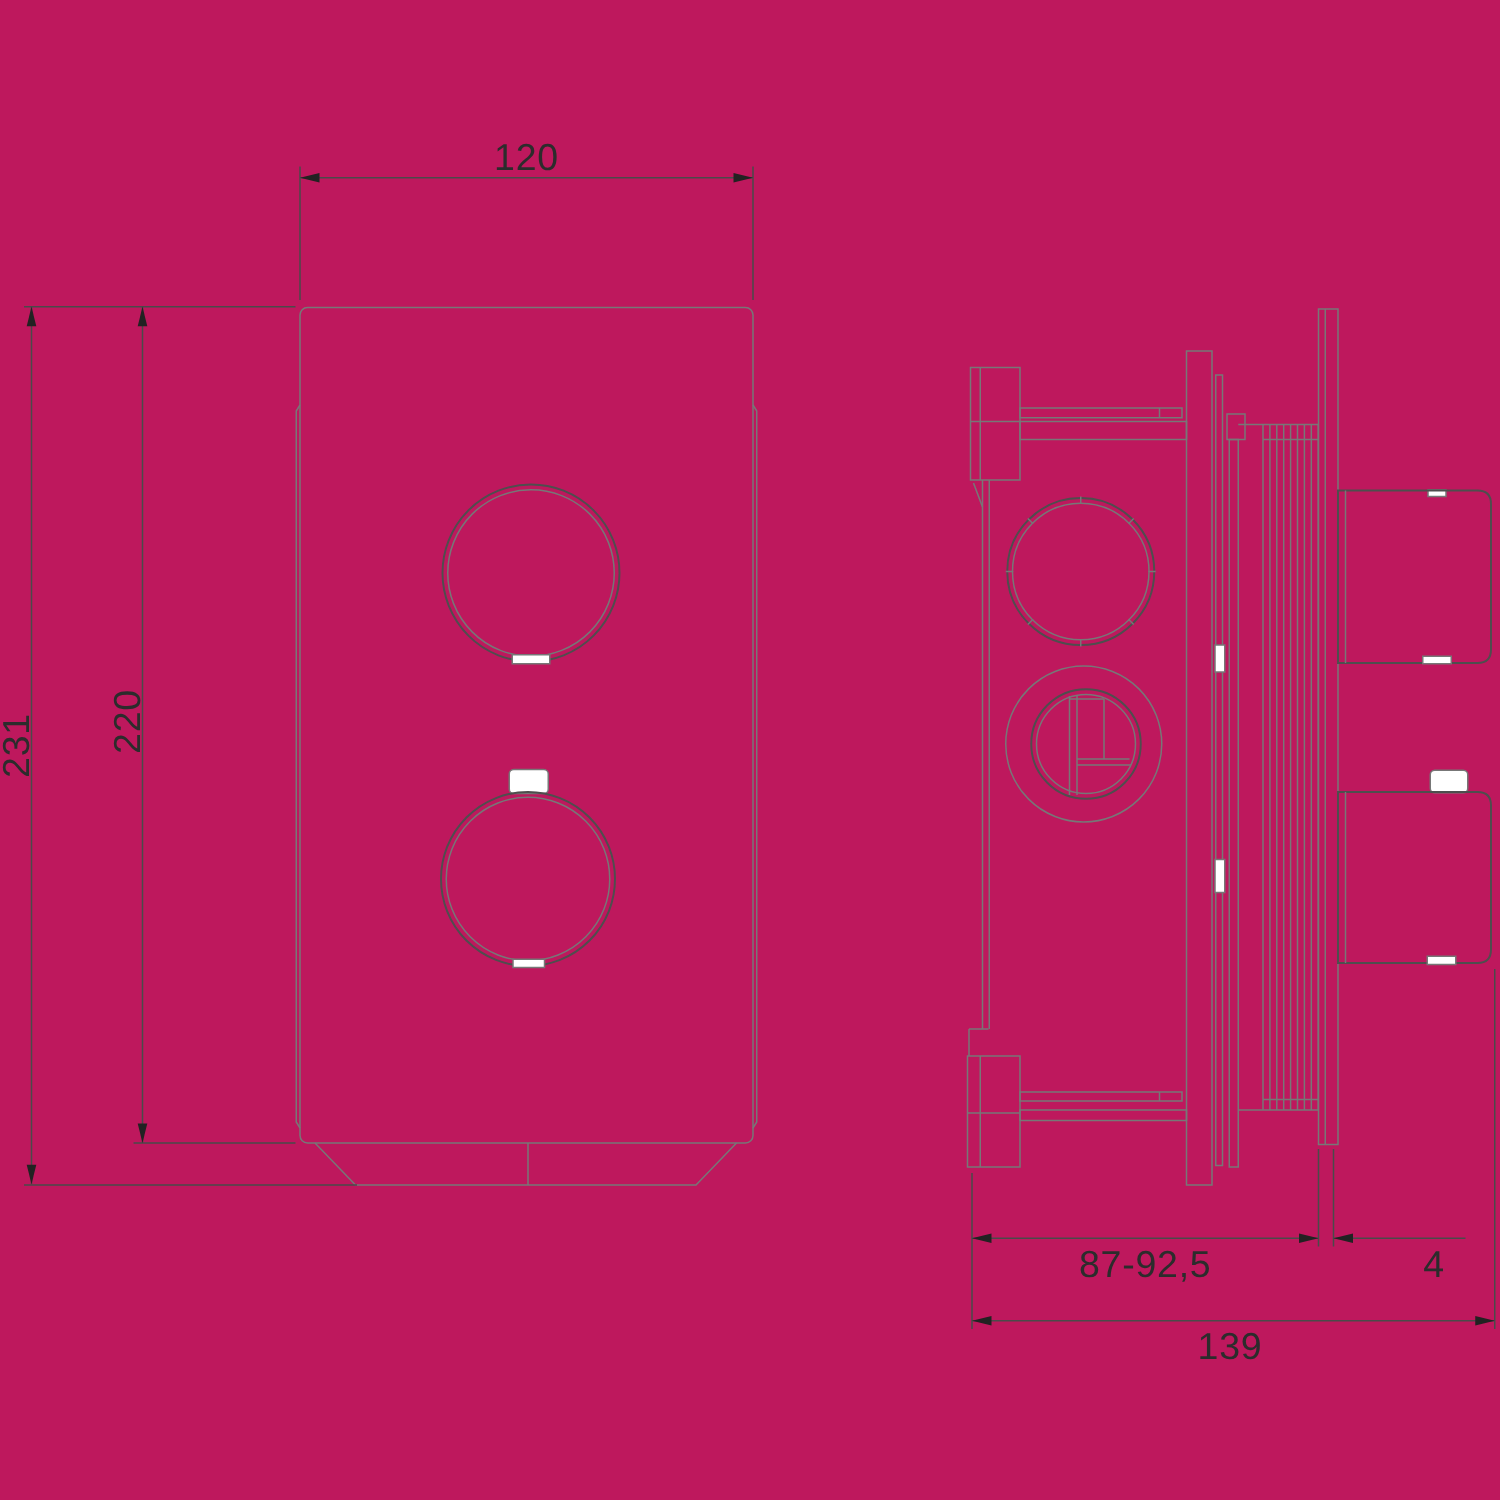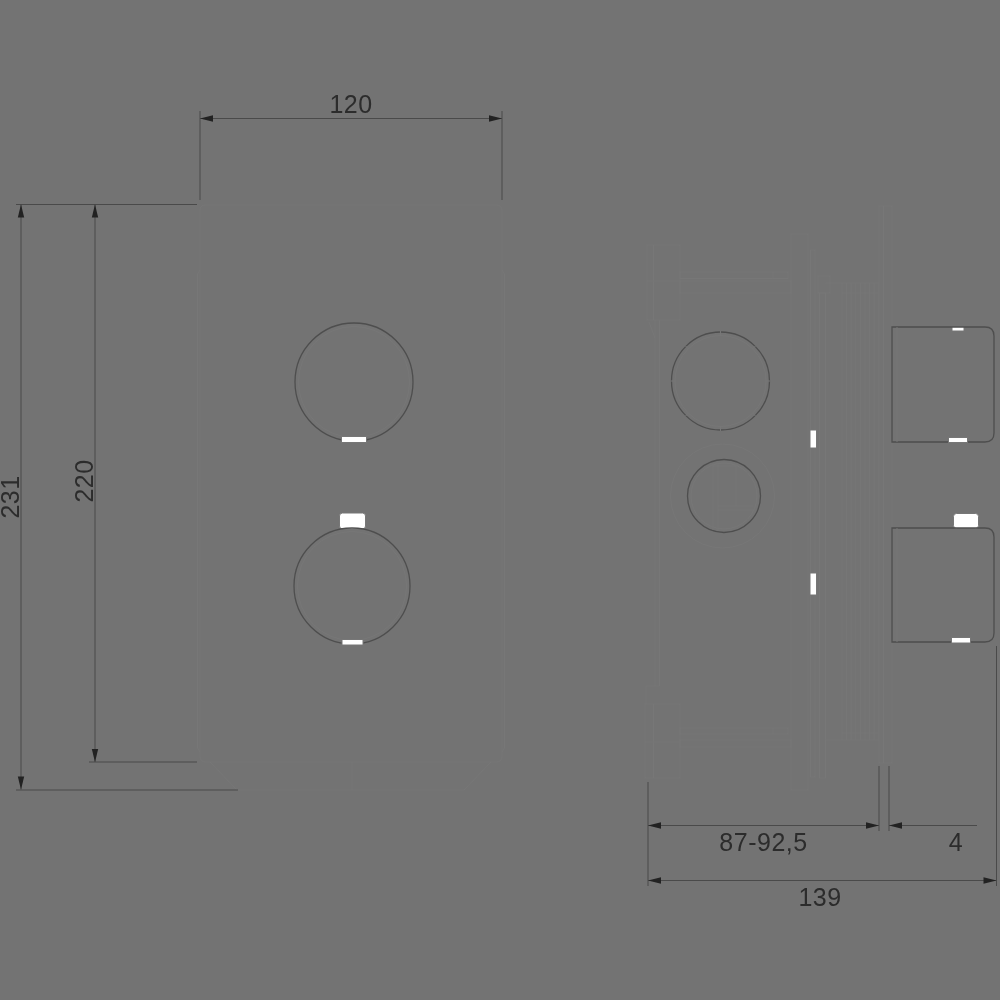--- a/index.html
+++ b/index.html
@@ -1,16 +1,16 @@
 <!DOCTYPE html>
 <html><head>
 <meta charset="utf-8">
 <style>
   html,body{margin:0;padding:0;background:#fff;}
-  .canvas{position:relative;width:1000px;height:1000px;background:#737373;overflow:hidden;}
+  .canvas{position:relative;width:1000px;height:1000px;background:#be185d;overflow:hidden;}
   svg{display:block;}
   .obj{stroke:#777777;stroke-width:1;fill:none;}
   .obj2{stroke:#4e4e4e;stroke-width:1.3;fill:none;}
   .mask{stroke:#777777;stroke-width:1;fill:#ffffff;}
   .dim{stroke:#4a4a4a;stroke-width:1;fill:none;}
   .arrow{fill:#222222;stroke:none;}
   .dimtext{font-family:"Liberation Sans",sans-serif;font-size:25px;fill:#2c2c2c;letter-spacing:0.5px;}
 </style>
 </head>
 <body>

